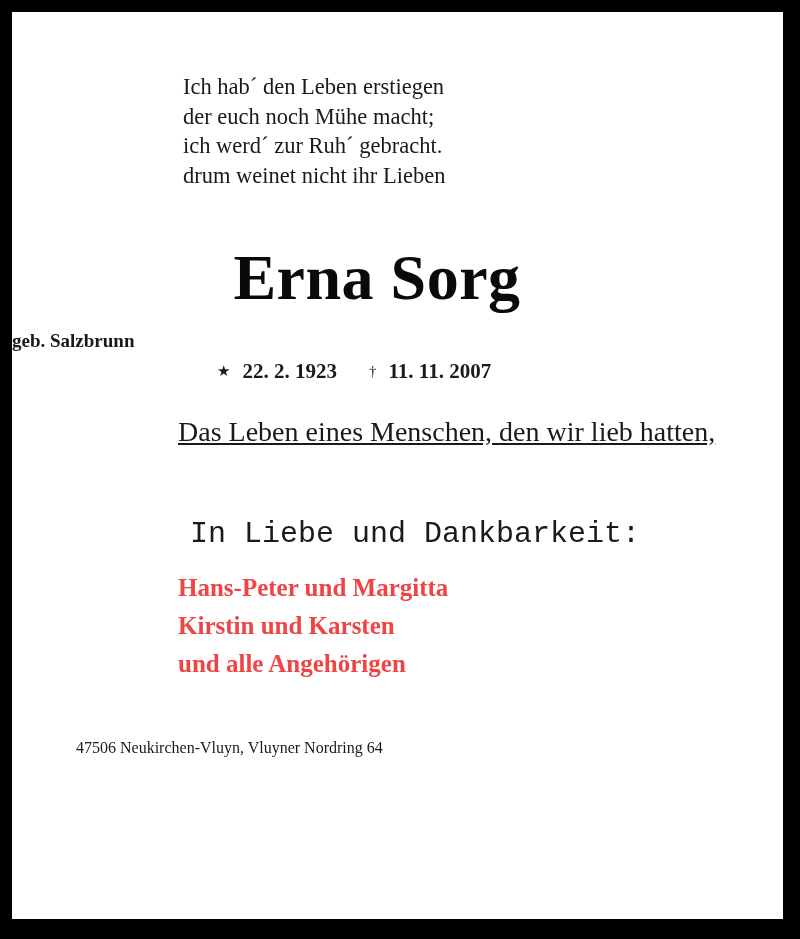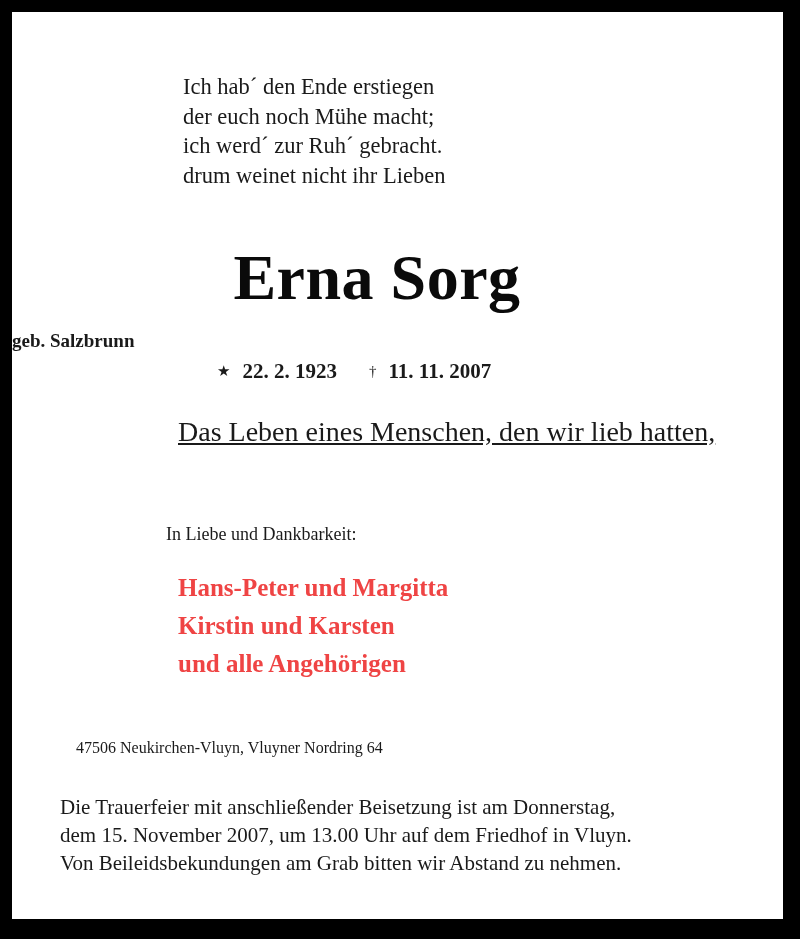--- a/index.html
+++ b/index.html
@@ -12,32 +12,32 @@
       background: #fff;
     }
     .abs { position: absolute; white-space: nowrap; }
     .poem { left: 171px; top: 60px; font-size: 22.5px; line-height: 29.5px; }
     .name { left: 0; width: 730px; text-align: center; top: 226px; font-size: 64px; font-weight: bold; line-height: 80px; color: #0a0a0a; letter-spacing: 0.5px; }
     .birthname { left: 0; width: 730px; text-align: left; top: 317px; font-size: 19px; font-weight: bold; line-height: 24px; }
     .dates { left: 205px; top: 345px; font-size: 21px; font-weight: bold; line-height: 28px; }
     .dates .sym { font-size: 15px; display: inline-block; vertical-align: 2px; margin-right: 12px; font-weight: normal; }
     .dates .gap { display: inline-block; width: 32px; }
     .life { left: 166px; top: 405px; font-size: 28px; line-height: 29px; text-decoration: underline; }
-    .thanks { left: 154px; top: 508px; font-size: 18px; line-height: 29px; }
+    .thanks { left: 178px; top: 508px; font-size: 30px; line-height: 29px; font-family: Liberation Mono, monospace; }
     .family { left: 166px; top: 557px; font-size: 25px; font-weight: bold; line-height: 38px; color: #ef4444; }
     .address { left: 64px; top: 722px; font-size: 16px; line-height: 28px; }
     .service { left: 48px; top: 781px; font-size: 21px; line-height: 28px; }
   </style>
 </head>
 <body>
 
 <div class="card">
 
   <div class="abs poem">
-    <div>Ich hab´ den Ende erstiegen</div>
+    <div>Ich hab´ den Leben erstiegen</div>
     <div>der euch noch Mühe macht;</div>
     <div>ich werd´ zur Ruh´ gebracht.</div>
     <div>drum weinet nicht ihr Lieben</div>
   </div>
 
   <div class="abs name">Erna Sorg</div>
 
   <div class="abs birthname">geb. Salzbrunn</div>
 
   <div class="abs dates">
@@ -51,19 +51,14 @@
   <div class="abs thanks">In Liebe und Dankbarkeit:</div>
 
   <div class="abs family">
     <div>Hans-Peter und Margitta</div>
     <div>Kirstin und Karsten</div>
     <div>und alle Angehörigen</div>
   </div>
 
   <div class="abs address">47506 Neukirchen-Vluyn, Vluyner Nordring 64</div>
 
-  <div class="abs service">
-    <div>Die Trauerfeier mit anschließender Beisetzung ist am Donnerstag,</div>
-    <div>dem 15. November 2007, um 13.00 Uhr auf dem Friedhof in Vluyn.</div>
-    <div>Von Beileidsbekundungen am Grab bitten wir Abstand zu nehmen.</div>
-  </div>
 
 </div>
 
 </body></html>

